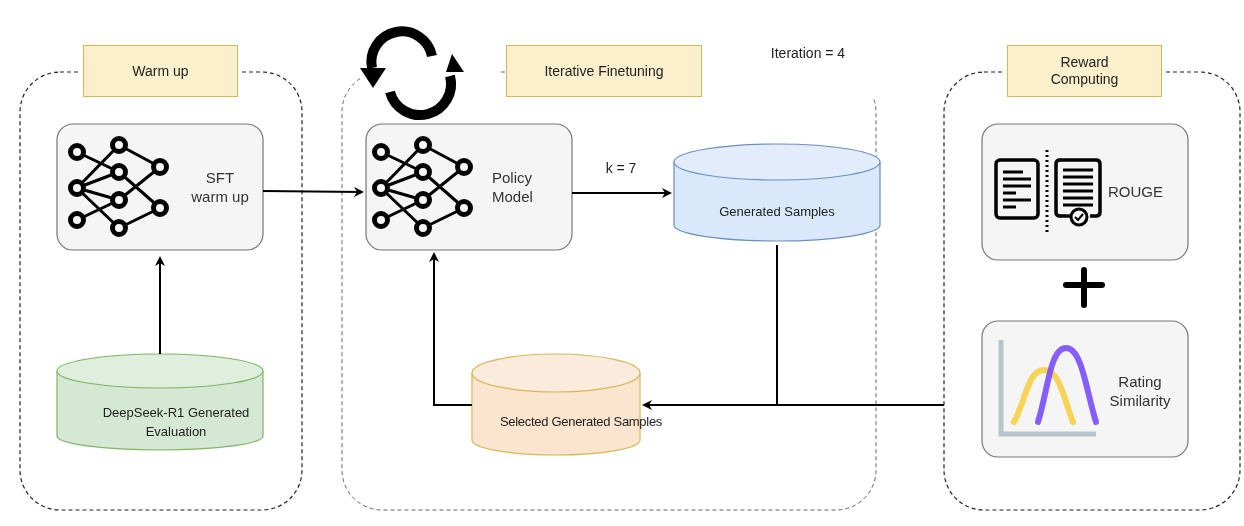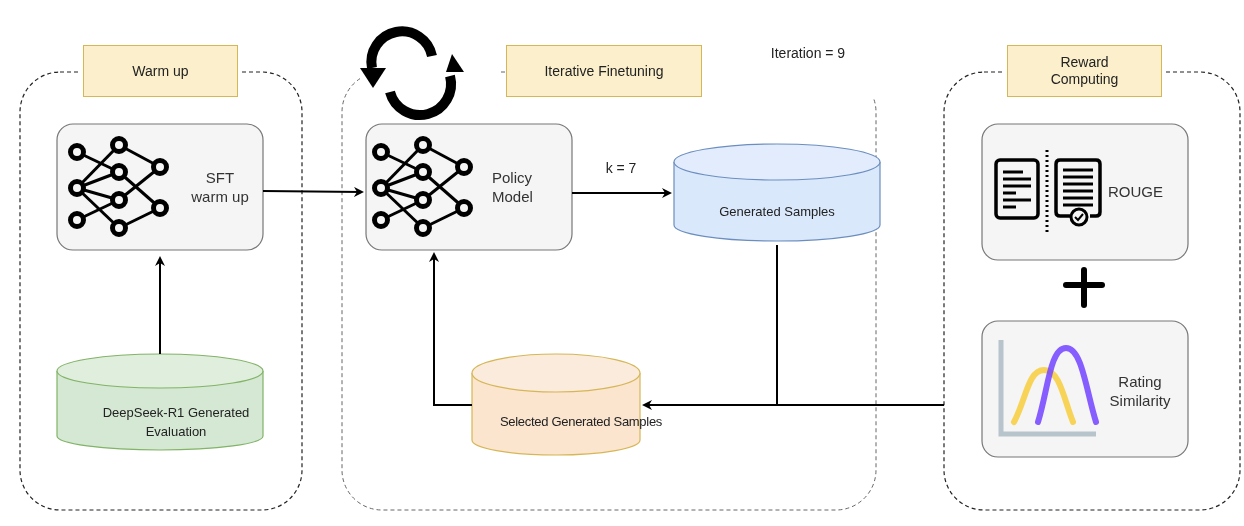--- a/index.html
+++ b/index.html
@@ -166,21 +166,21 @@
 </div>
 <div class="yellow-tag" style="left:506px;top:45px;width:196px;height:52px;">
   <span>Iterative Finetuning</span>
 </div>
 <div class="yellow-tag" style="left:1007px;top:45px;width:155px;height:52px;flex-direction:column;">
   <span>Reward</span>
   <span>Computing</span>
 </div>
 
 <div class="lbl" style="left:718px;top:45px;width:180px;">
-  <div>Iteration = 9</div>
+  <div>Iteration = 4</div>
 </div>
 
 <div class="card-text" style="left:180px;top:168px;width:80px;">
   <div>SFT</div>
   <div>warm up</div>
 </div>
 <div class="card-text" style="left:492px;top:168px;width:70px;text-align:left;">
   <div>Policy</div>
   <div>Model</div>
 </div>

